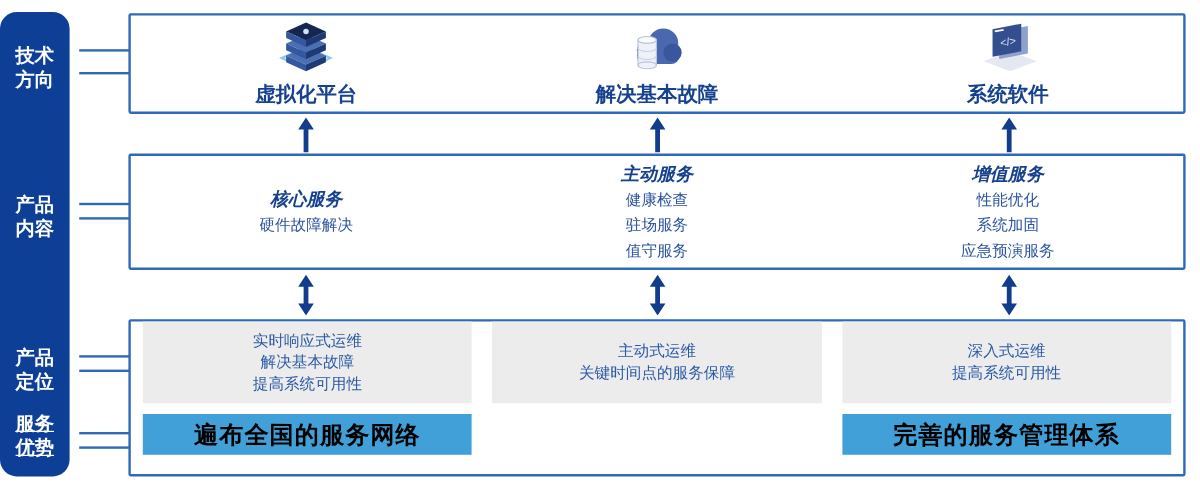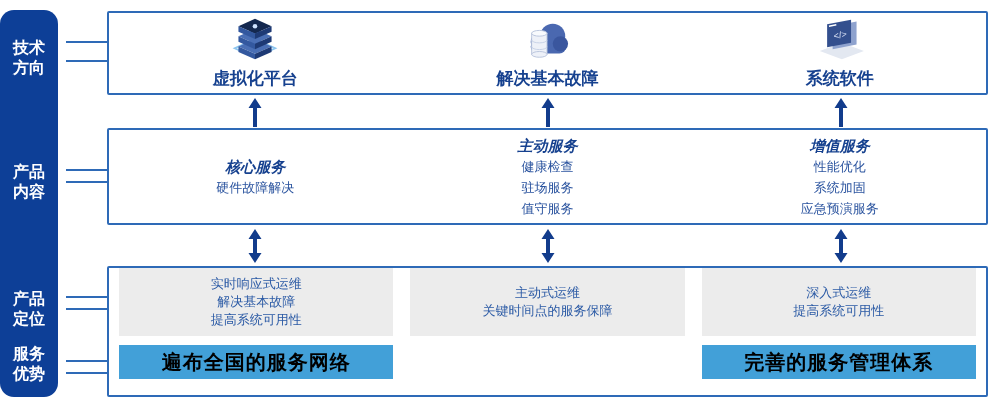--- a/index.html
+++ b/index.html
@@ -7,21 +7,21 @@
   .canvas { position:relative; width:1000px; height:407px; background:#fff; overflow:hidden; }
 
   
   .sidebar { position:absolute; left:0; top:10px; width:58px; height:387px;
              background:var(--sidebar-bg,#0d3f97); border-radius:14px; }
   .side-label { position:absolute; left:0; width:100%; text-align:center;
                 color:#fff; font-weight:bold; font-size:16px; line-height:20px; }
   .side-label.p1 { top:28px; }
   .side-label.p2 { top:152px; }
   .side-label.p3 { top:279px; }
-  .side-label.p4 { top:334px; }
+  .side-label.p4 { top:334px;text-decoration:underline; }
 
   
   .connector { position:absolute; left:66px; width:43px; height:2px;
                background:var(--box-border,#2e6ab7); }
 
   
   .row-box { position:absolute; left:107px; width:881px; background:#fff;
              border:2px solid var(--box-border,#2e6ab7); border-radius:2px;
              display:flex; }
   .row-box .col { flex:1; display:flex; flex-direction:column;

